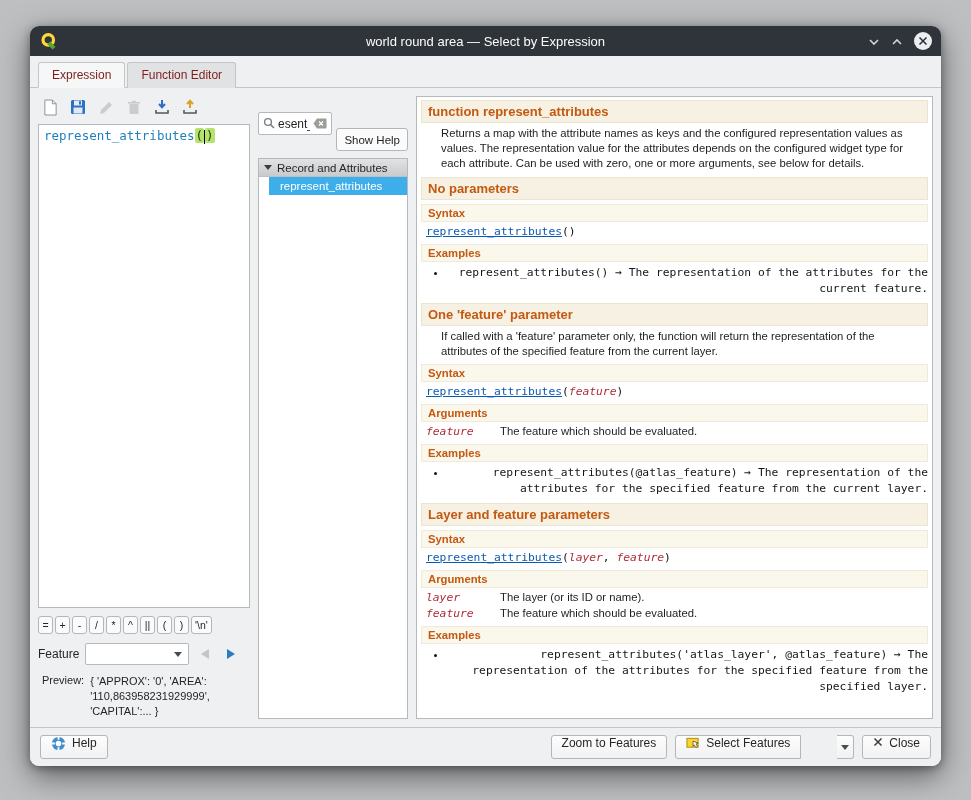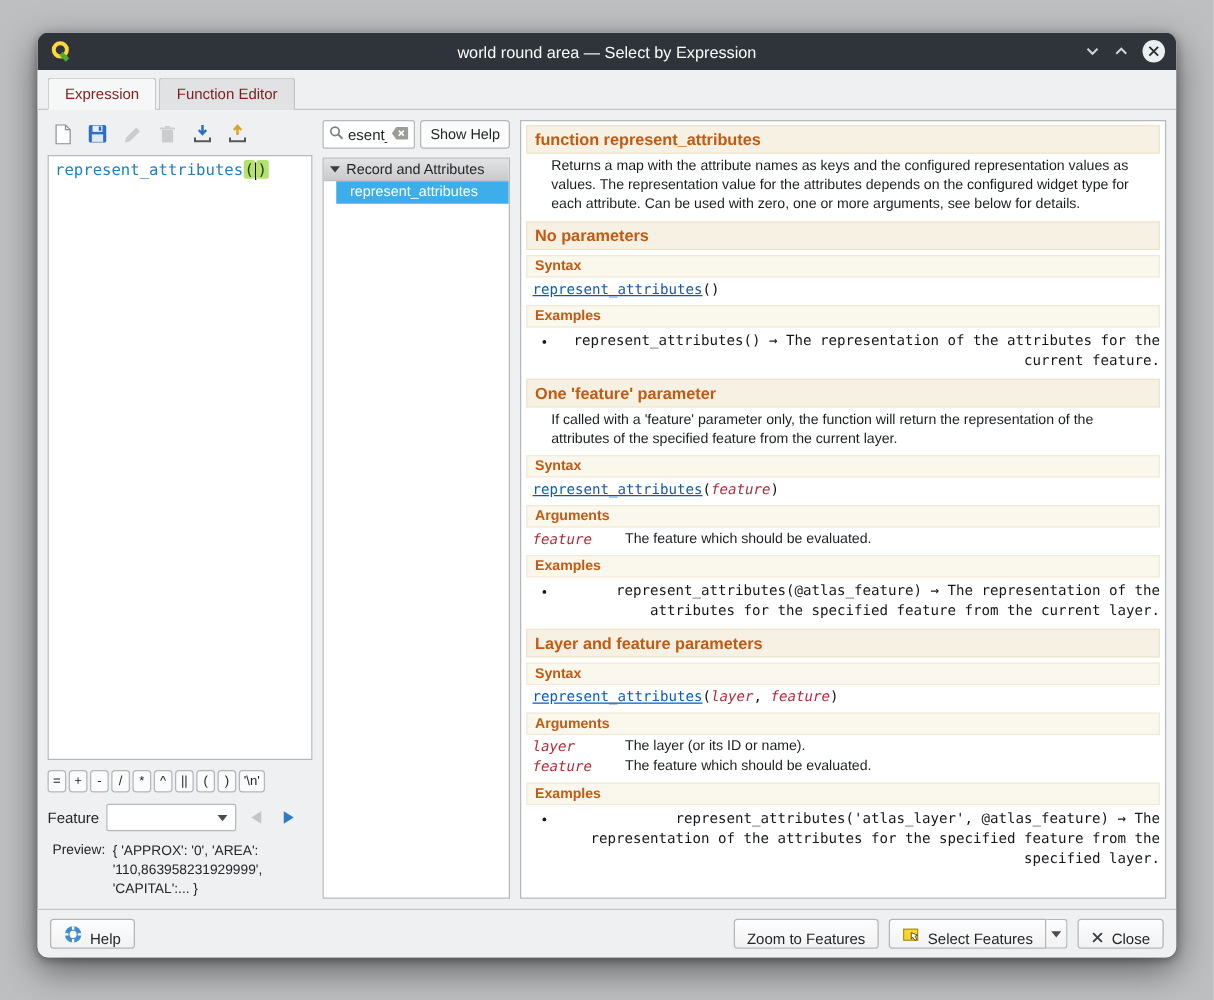--- a/index.html
+++ b/index.html
@@ -69,21 +69,21 @@
   .preview-row { flex: none; display: flex; gap: 6px; margin-top: 9px; font-size: 11px; color: #232629; padding-left: 4px; }
   .preview-value { width: 152px; line-height: 1.35; }
   
   .mid-col { flex: none; width: 150px; display: flex; flex-direction: column; min-height: 0; }
   .search-row { flex: none; display: flex; gap: 4px; margin-bottom: 7px; align-items: center; }
   .search-box {
     flex: 1; min-width: 0; height: 23px; background: #fff; border: 1px solid #b6b8ba;
     border-radius: 2px; display: flex; align-items: center; padding: 0 4px; gap: 3px;
   }
   .search-input { flex: 1; min-width: 0; border: none; outline: none; background: transparent; font-size: 12px; font-family: inherit; color: #232629; }
-  .show-help-btn { flex: none; height: 23px; padding: 0 7px; font-size: 11.5px; color: #232629; background: #fbfbfb; border: 1px solid #b4b6b8; border-radius: 3px; }
+  .show-help-btn { flex: none; height: 23px; padding: 0 7px; font-size: 11.5px; color: #232629; background: #fbfbfb; border: 1px solid #b4b6b8; border-radius: 3px; margin-top: 32px; }
   .tree { flex: 1; min-height: 0; background: #fff; border: 1px solid #b6b8ba; font-size: 11.5px; overflow: hidden; }
   .tree-group {
     height: 18px; display: flex; align-items: center; gap: 5px; padding: 0 5px;
     background: linear-gradient(#e2e3e4, #c9cacb); border-bottom: 1px solid #bfc0c1; color: #232629;
   }
   .tree-expander { width: 0; height: 0; border-left: 4px solid transparent; border-right: 4px solid transparent; border-top: 5px solid #3a3d40; }
   .tree-item { height: 18px; display: flex; align-items: center; margin-left: 10px; padding-left: 11px; background: #3daee9; color: #fff; }
   
   .help {
     flex: 1; min-width: 0; background: #fff; border: 1px solid #b6b8ba;
@@ -105,26 +105,26 @@
   .args { margin: 2px 5px 6px; display: grid; grid-template-columns: 74px 1fr; row-gap: 3px; font-size: 11.3px; }
   .arg-name { font-family: "DejaVu Sans Mono", monospace; color: #b02a37; font-style: italic; }
   .examples { margin: 3px 0 6px 26px; text-align: right; }
   .examples li { font-family: "DejaVu Sans Mono", monospace; font-size: 11.3px; line-height: 1.42; margin: 1px 0; color: #141618; }
   
   .footer {
     flex: none; border-top: 1px solid #c3c5c7; background: #eff0f1;
     display: flex; align-items: center; padding: 7px 10px; gap: 8px;
   }
   .btn {
-    height: 24px; display: inline-flex; align-items: flex-end; gap: 6px; padding: 0 10px;
+    height: 24px; display: inline-flex; align-items: flex-start; gap: 6px; padding: 0 10px;
     background: linear-gradient(#fdfdfd, #f2f2f2); border: 1px solid #b4b6b8;
     border-radius: 3px; font-size: 12px; color: #232629; white-space: nowrap;
   }
   .footer-right { margin-left: auto; display: flex; gap: 8px; align-items: center; }
-  .split { display: inline-flex; }
+  .split { display: inline-flex; gap: 36px; }
   .split .btn { border-radius: 3px 0 0 3px; }
   .split .arrow-part {
     width: 17px; height: 24px; border: 1px solid #b4b6b8; border-left: none;
     border-radius: 0 3px 3px 0; background: linear-gradient(#fdfdfd, #f2f2f2);
     display: flex; align-items: center; justify-content: center;
   }
 </style>
 </head>
 <body>
 

